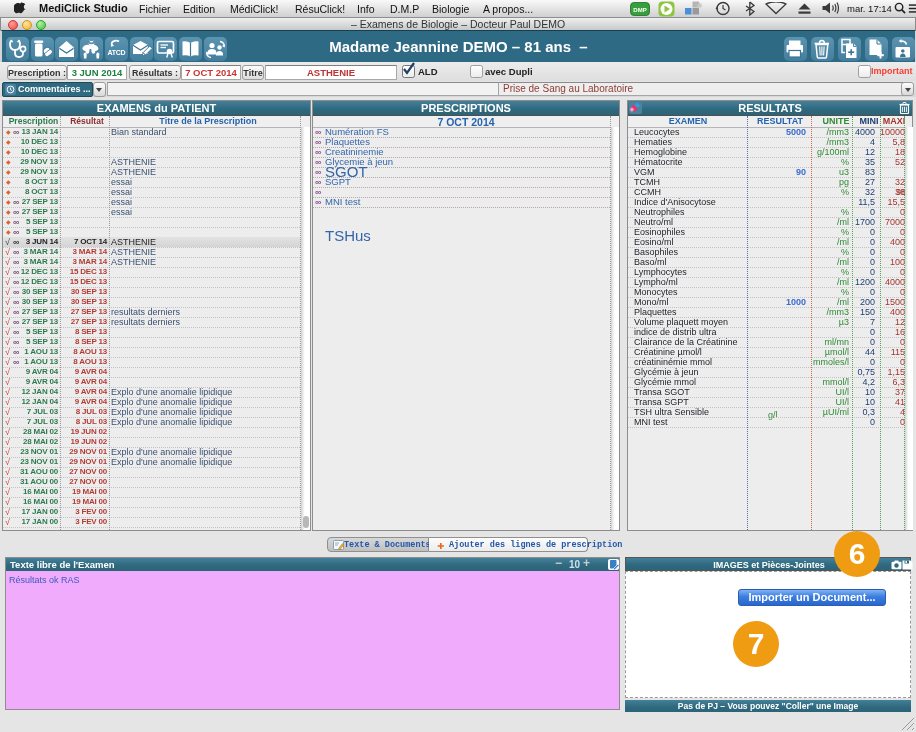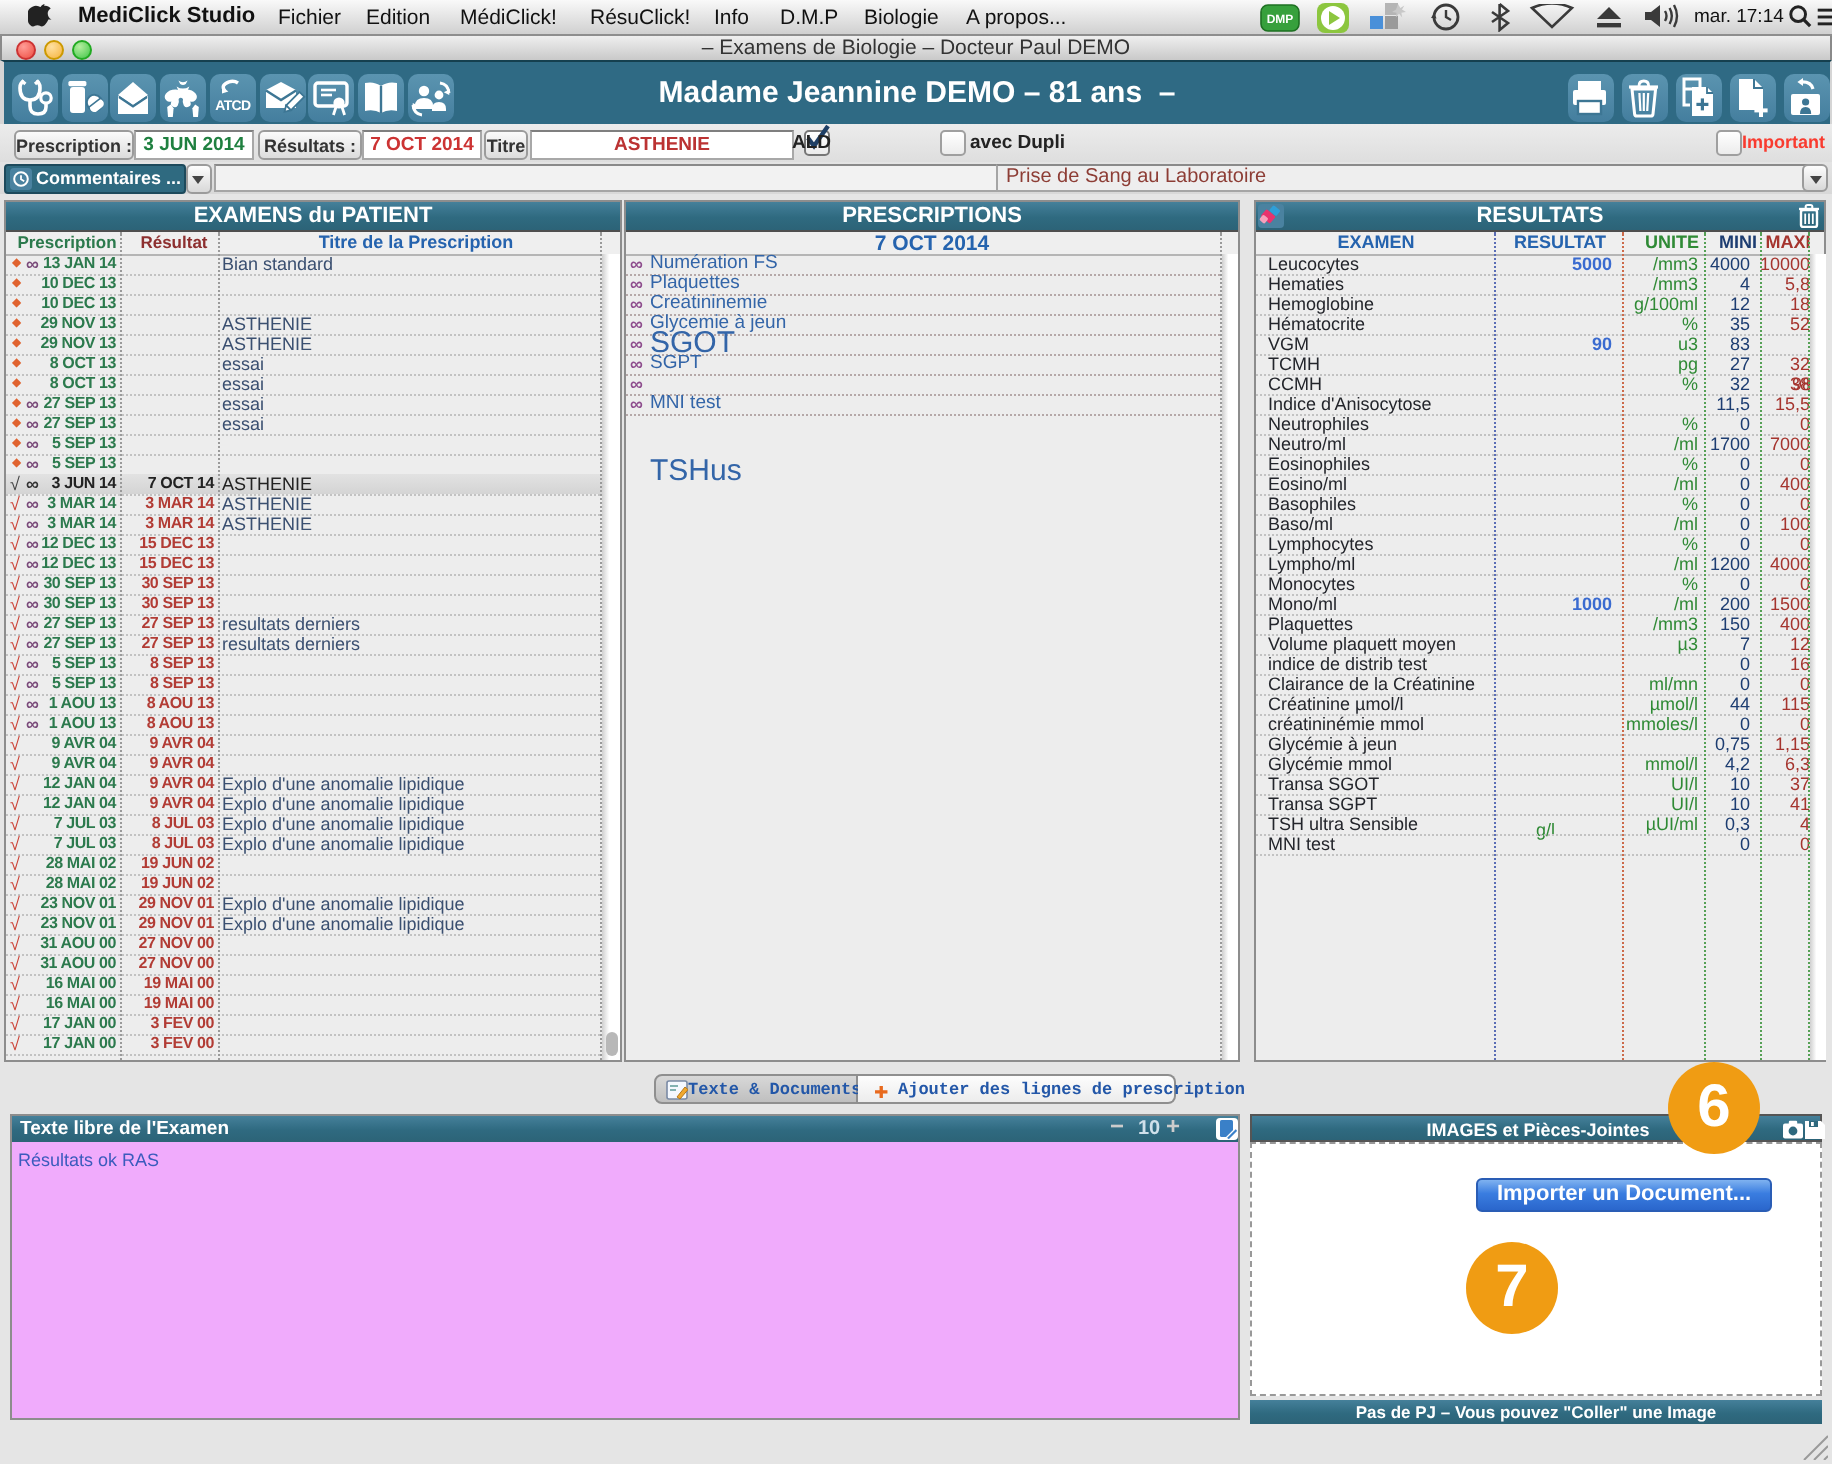--- a/index.html
+++ b/index.html
@@ -266,21 +266,21 @@
   <div class="lbl" style="left:7px;width:58px;">Prescription :</div>
   <div class="fld" style="left:67px;width:58px;color:#1f8040;">3 JUN 2014</div>
   <div class="lbl" style="left:129px;width:50px;">Résultats :</div>
   <div class="fld" style="left:181px;width:58px;color:#c33;">7 OCT 2014</div>
   <div class="lbl" style="left:242px;width:20px;">Titre</div>
   <div class="fld" style="left:265px;width:130px;color:#b33;">ASTHENIE</div>
   <div class="cb" style="left:402px;top:3px;border-color:#777;"></div>
   <svg class="abs" style="left:402px;top:0px" width="15" height="15" viewBox="0 0 15 15">
      <path d="M2 7 L5 11 L12 1" stroke="#1e3f66" stroke-width="2.2" fill="none"></path>
   </svg>
-  <div class="cblab" style="left:396px;top:3.5px;">ALD</div>
+  <div class="cblab" style="left:418px;top:3.5px;">ALD</div>
   <div class="cb" style="left:470px;top:3px;"></div>
   <div class="cblab" style="left:485px;top:3.5px;">avec Dupli</div>
   <div class="cb" style="left:858px;top:3px;"></div>
   <div class="cblab" style="left:871px;top:3.5px;color:#f93b2f;font-size:9px;">Important</div>
 </div>
 
 <div class="abs" id="comrow">
   <div class="abs" style="left:2px;top:1px;width:89px;height:13px;background:#2f6a80;border:1px solid #1d4a5c;border-radius:2px;">
     <div class="abs" style="left:2px;top:1px;width:11px;height:11px;border-radius:2px;background:#4a82a0;"></div>
     <svg class="abs" style="left:3px;top:2px;" width="9" height="9" viewBox="0 0 9 9">
@@ -842,21 +842,21 @@
       </div>
       <div class="row" style="top:190px;">
         <span style="position:absolute;left:6px;color:#23252b;">Volume plaquett moyen</span>
         <span style="position:absolute;left:60px;width:118px;text-align:right;color:#3a6bd0;font-weight:bold;"></span>
         <span style="position:absolute;left:140px;width:81px;text-align:right;color:#2f8a35;">µ3</span>
         <span style="position:absolute;left:190px;width:57px;text-align:right;color:#1d3d71;">7</span>
         <span style="position:absolute;left:216px;width:61px;text-align:right;color:#a5342e;">12</span>
         <div class="doth" style="left:0;top:9.5px;width:277px;"></div>
       </div>
       <div class="row" style="top:200px;">
-        <span style="position:absolute;left:6px;color:#23252b;">indice de distrib test</span>
+        <span style="position:absolute;left:6px;color:#23252b;">indice de distrib ultra</span>
         <span style="position:absolute;left:60px;width:118px;text-align:right;color:#3a6bd0;font-weight:bold;"></span>
         <span style="position:absolute;left:140px;width:81px;text-align:right;color:#2f8a35;"></span>
         <span style="position:absolute;left:190px;width:57px;text-align:right;color:#1d3d71;">0</span>
         <span style="position:absolute;left:216px;width:61px;text-align:right;color:#a5342e;">16</span>
         <div class="doth" style="left:0;top:9.5px;width:277px;"></div>
       </div>
       <div class="row" style="top:210px;">
         <span style="position:absolute;left:6px;color:#23252b;">Clairance de la Créatinine</span>
         <span style="position:absolute;left:60px;width:118px;text-align:right;color:#3a6bd0;font-weight:bold;"></span>
         <span style="position:absolute;left:140px;width:81px;text-align:right;color:#2f8a35;">ml/mn</span>

